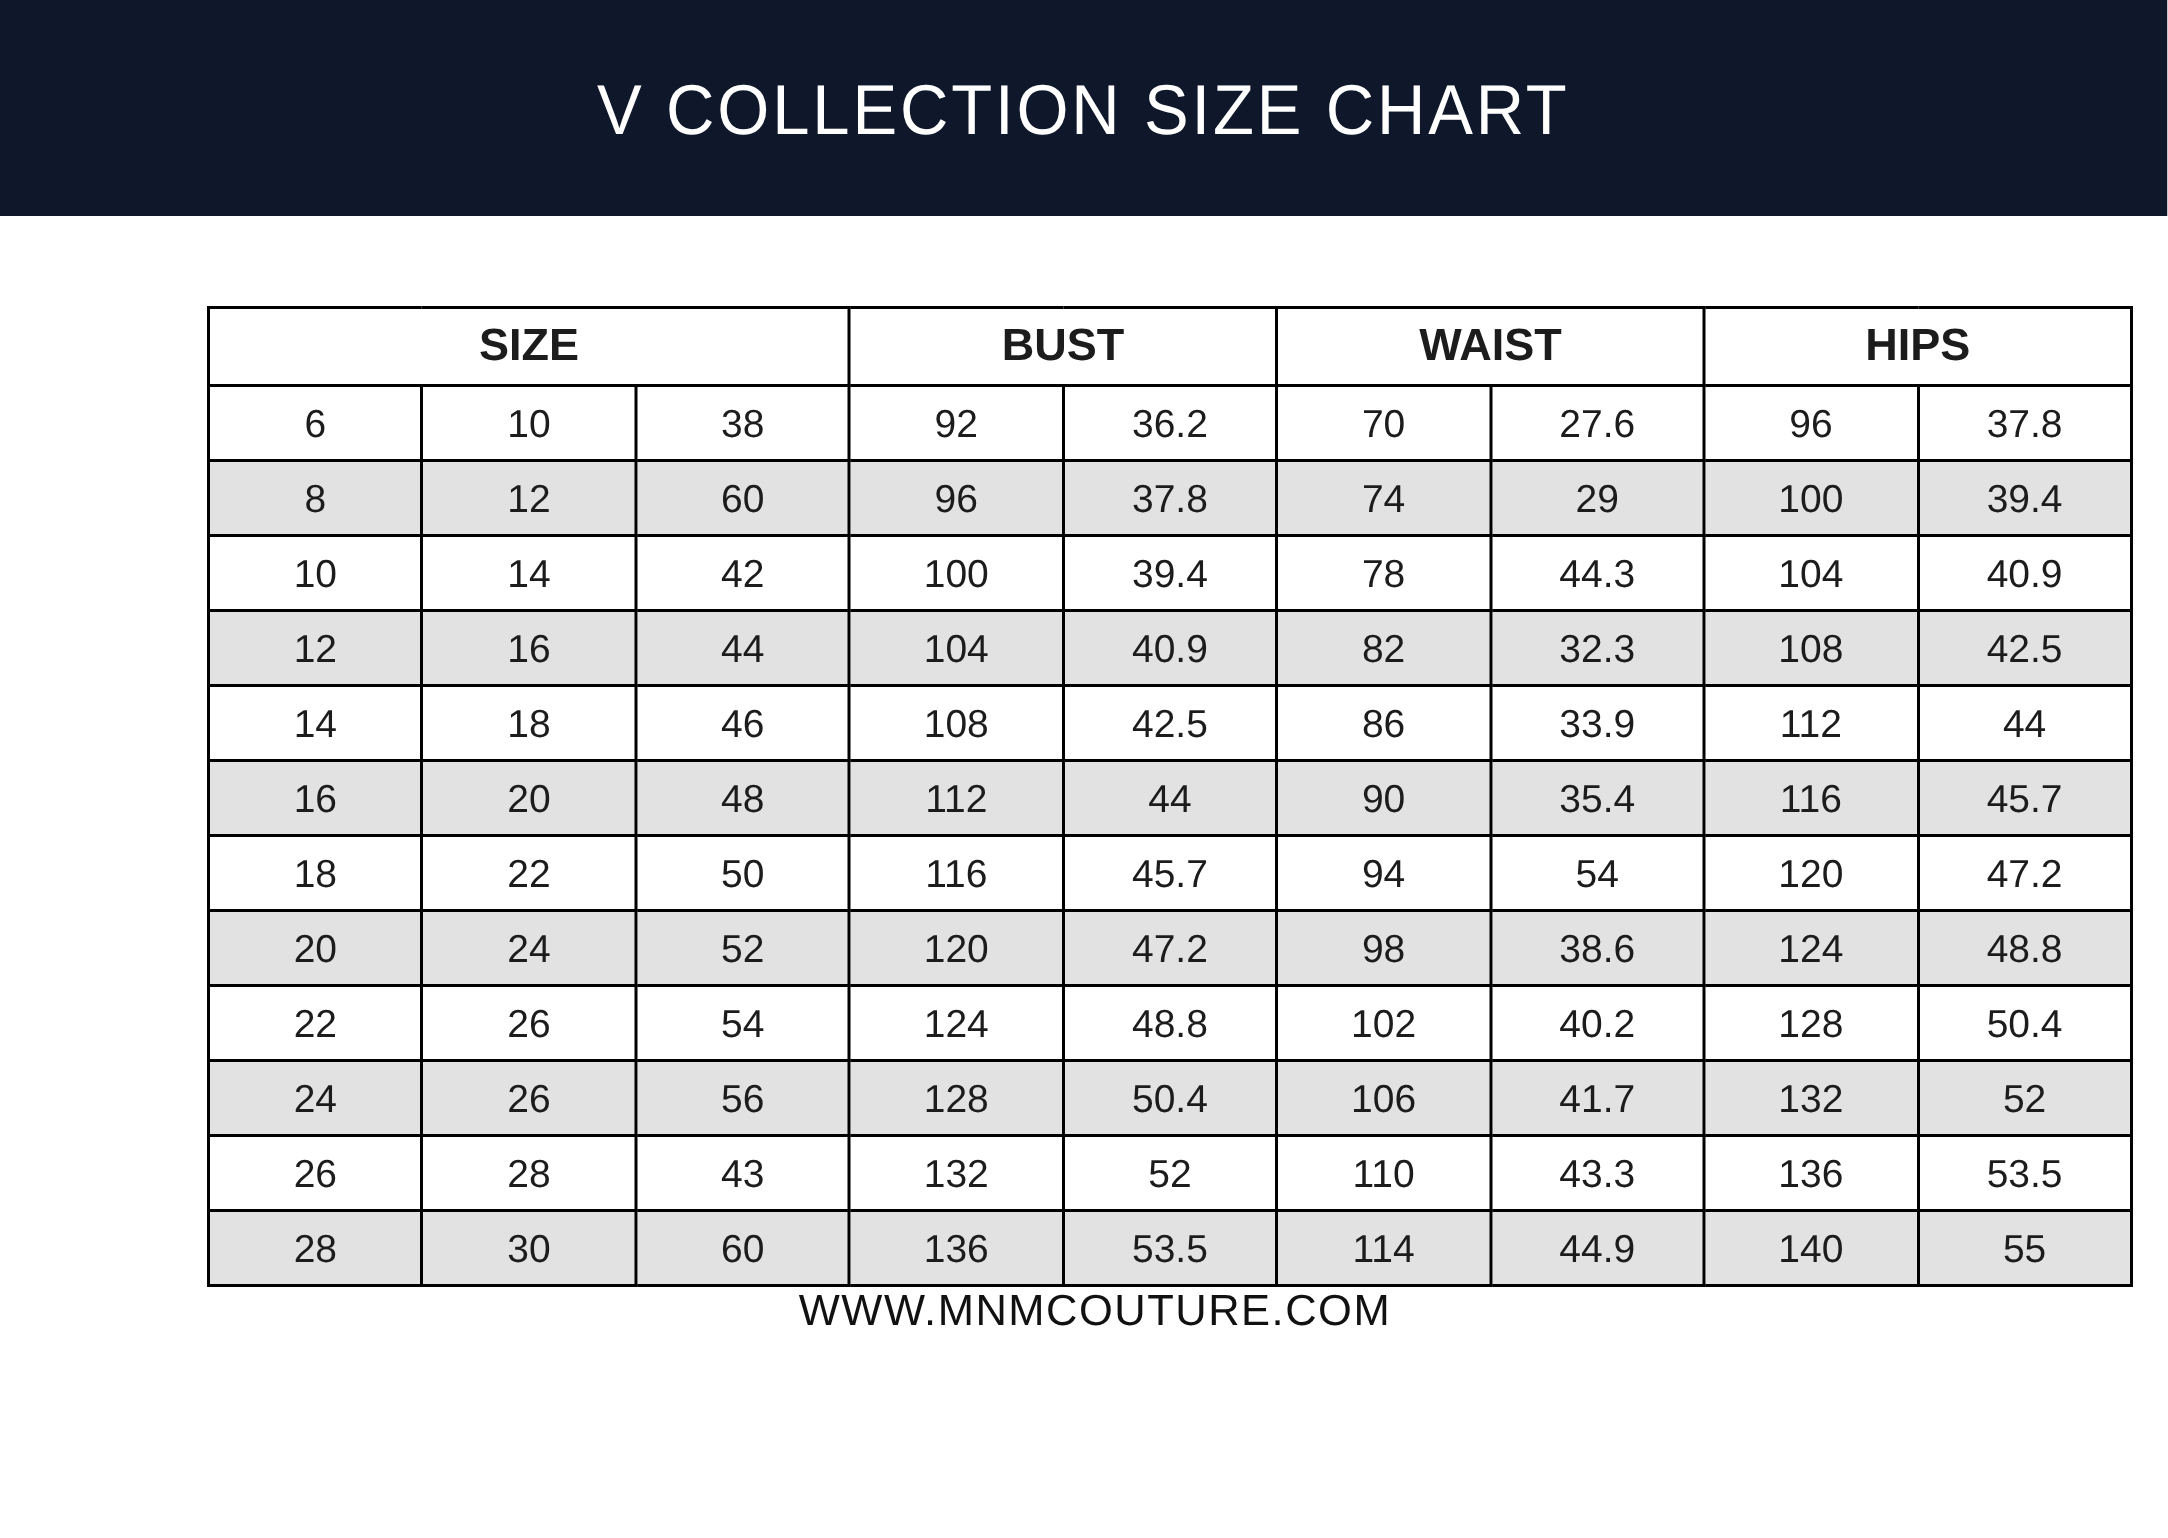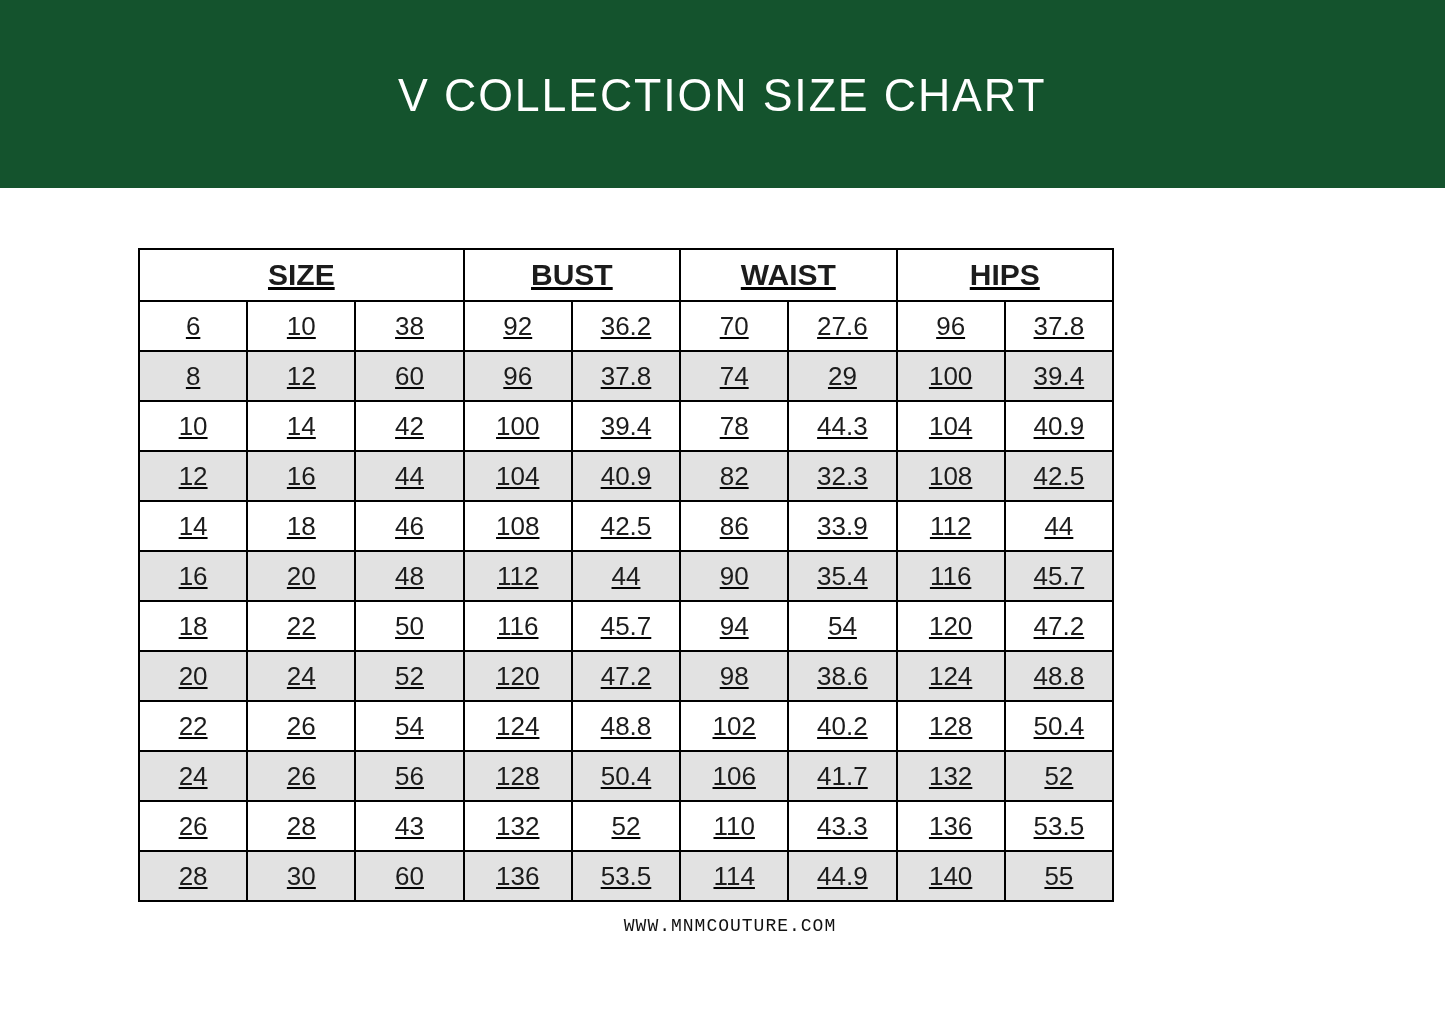--- a/index.html
+++ b/index.html
@@ -3,41 +3,40 @@
 <meta charset="utf-8">
 <style>
   * { margin: 0; padding: 0; box-sizing: border-box; }
   html, body {
     width: 1445px; height: 1025px;
     background: #ffffff;
     font-family: "Liberation Sans", sans-serif;
     overflow: hidden;
   }
   .topbar {
-    width: 1445px; height: 188px;
-    background: #14532d;
+    width: 1445px; height: 144px;
+    background: #0f172a;
     display: flex; align-items: center; justify-content: center;
   }
   .page-title {
     color: #ffffff;
     font-size: 47px;
     font-weight: 400;
     letter-spacing: 2px;
     transform: scaleX(0.95);
     white-space: nowrap;
   }
   .chart-wrap {
     width: 1184px;
     margin: 60px 0 0 138px;
   }
   table.size-chart {
     border-collapse: collapse;
     table-layout: fixed;
-    width: 976px;
-    text-decoration: underline;
+    width: 1284px;
   }
   table.size-chart th, table.size-chart td {
     border: 2px solid #000000;
     text-align: center;
     vertical-align: middle;
     color: #1c1c1c;
     overflow: hidden;
   }
   tr.group-row th {
     height: 52px;
@@ -62,27 +61,25 @@
   }
   .pricing-note {
     margin-top: 44px;
     text-align: center;
     font-size: 25px;
     font-weight: 700;
     color: #000000;
     white-space: pre;
   }
   .website-url {
-    margin-top: 14px;
     text-align: center;
-    font-size: 18px;
+    font-size: 29px;
     font-weight: 400;
     letter-spacing: 1px;
     color: #111111;
-    font-family: Liberation Mono, monospace;
   }
 </style>
 </head>
 <body>
 
 <div class="topbar">
   <div class="page-title">V COLLECTION SIZE CHART</div>
 </div>
 
 <div class="chart-wrap">

